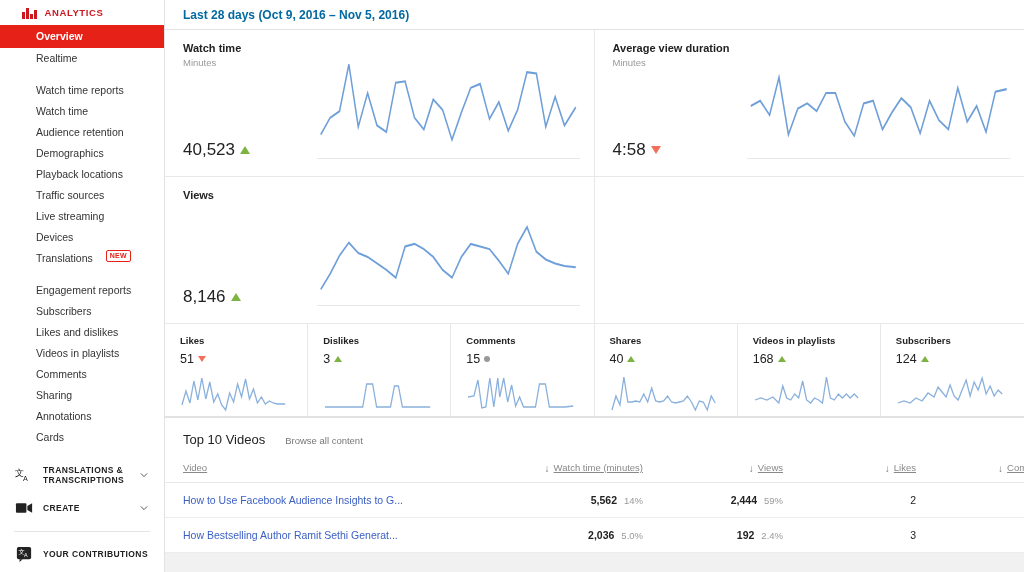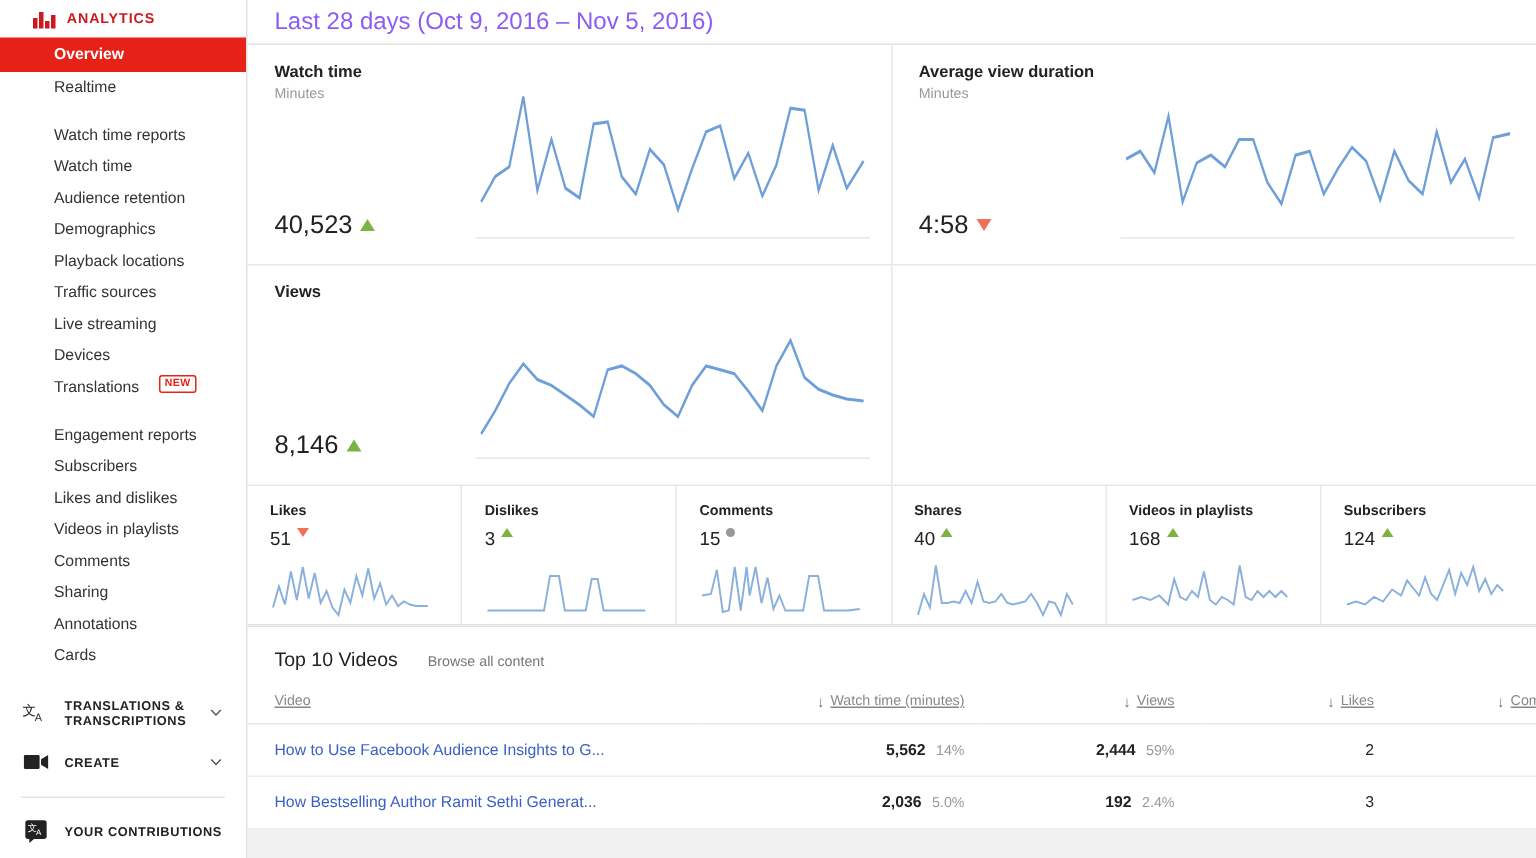--- a/index.html
+++ b/index.html
@@ -97,21 +97,21 @@
 
   
   .main { flex: 1; height: 572px; background: #f1f1f1; overflow: hidden; }
   .topbar {
     background: #ffffff;
     height: 30px;
     border-bottom: 1px solid #e2e2e2;
     display: flex; align-items: center;
     padding-left: 18px;
   }
-  .daterange { font-size: 16px; color: #8b5cf6; font-weight: normal; }
+  .daterange { font-size: 12px; color: #0369a1; font-weight: bold; }
 
   .board { background: #ffffff; border-bottom: 1px solid #e2e2e2; }
 
   
   .big-row { display: flex; }
   .big-card {
     flex: 1 1 50%;
     height: 147px;
     border-right: 1px solid #e8e8e8;
     border-bottom: 1px solid #e8e8e8;
@@ -158,21 +158,21 @@
     height: 92px;
     border-right: 1px solid #e8e8e8;
     padding: 11px 0 0 15px;
     position: relative;
     overflow: hidden;
   }
   .small-card:last-child { border-right: none; }
   .sm-title { font-size: 9.5px; font-weight: bold; color: #222; }
   .sm-value {
     margin-top: 6px; font-size: 12.5px; color: #222;
-    display: flex; align-items: flex-start; gap: 4px;
+    display: flex; align-items: center; gap: 4px;
   }
   .sm-value .tri-up { border-left-width: 4px; border-right-width: 4px; border-bottom-width: 6.5px; }
   .sm-value .tri-down { border-left-width: 4px; border-right-width: 4px; border-top-width: 6.5px; }
   .sm-value .dot-flat { width: 6px; height: 6px; }
   .spark-sm {
     position: absolute; left: 15px; right: 18px; bottom: 4px; height: 40px;
   }
   .spark-sm svg { width: 100%; height: 100%; display: block; }
 
   

